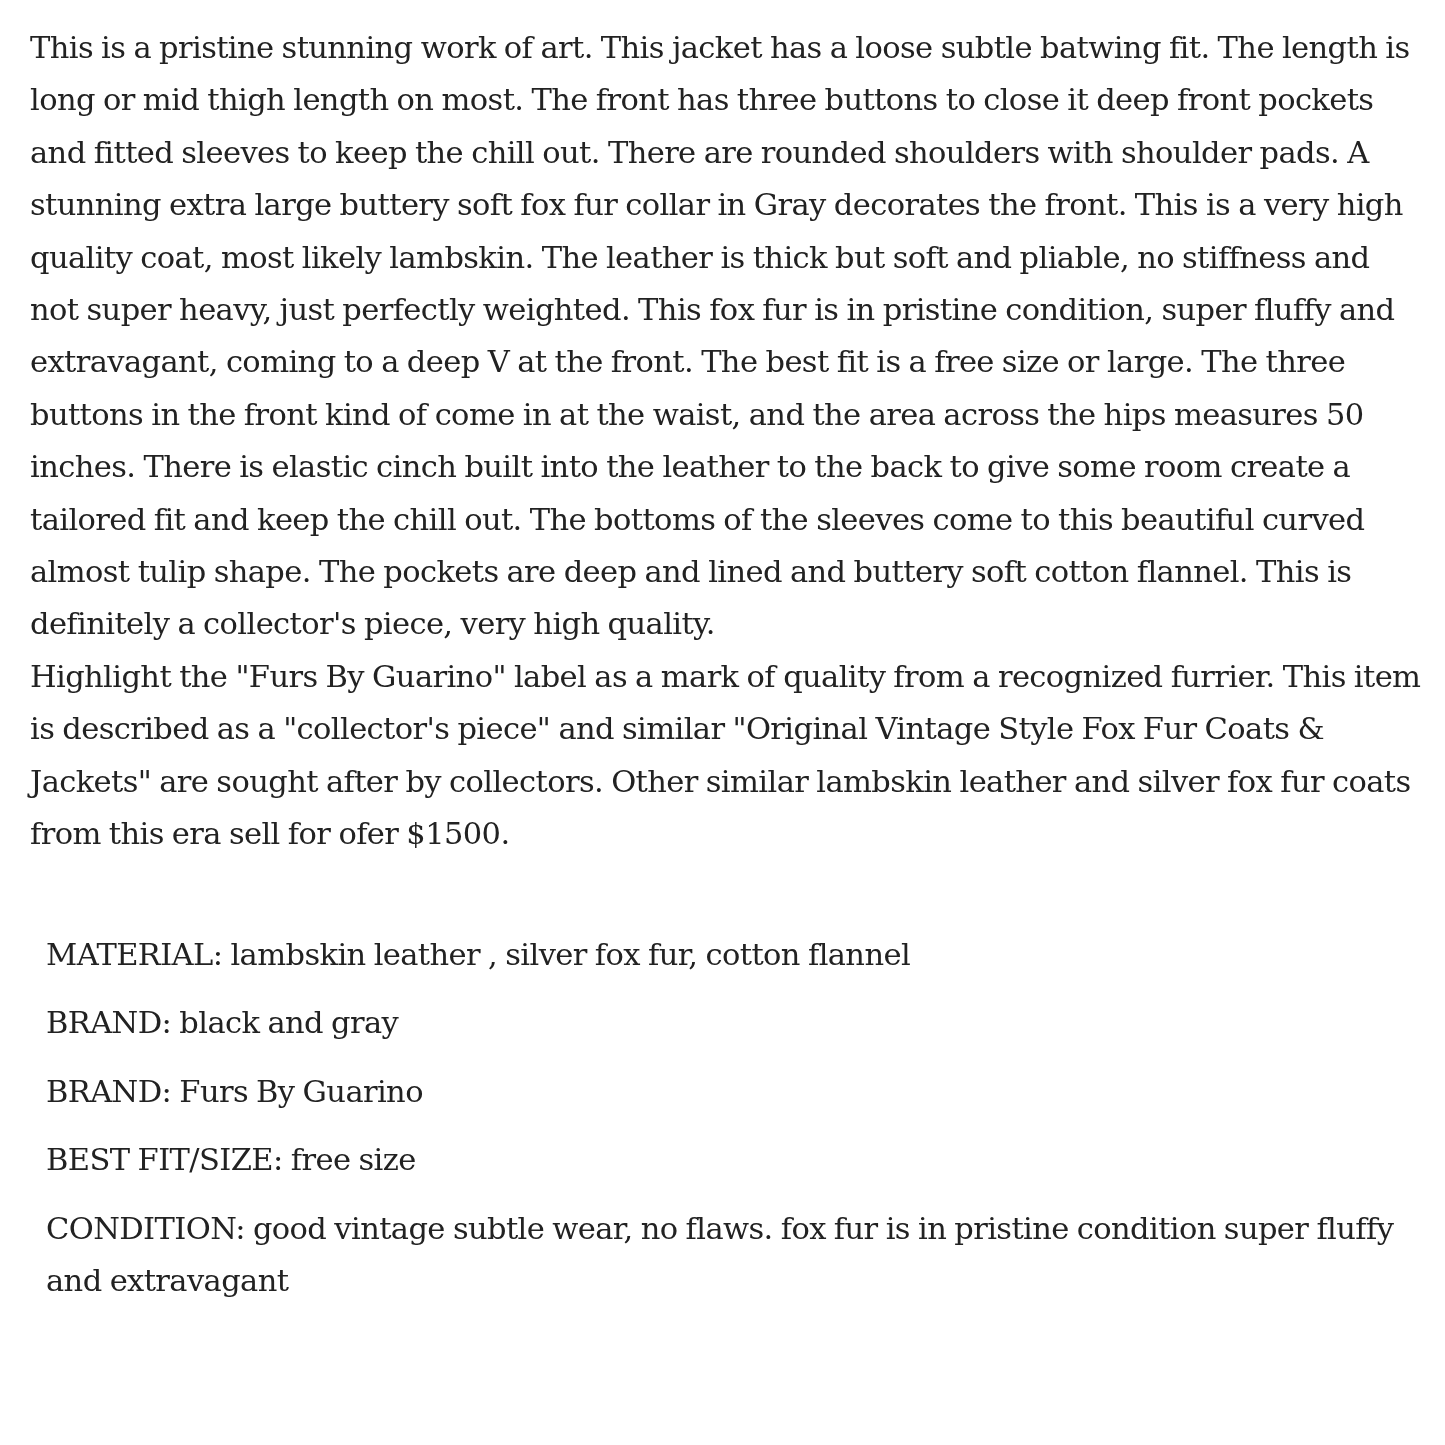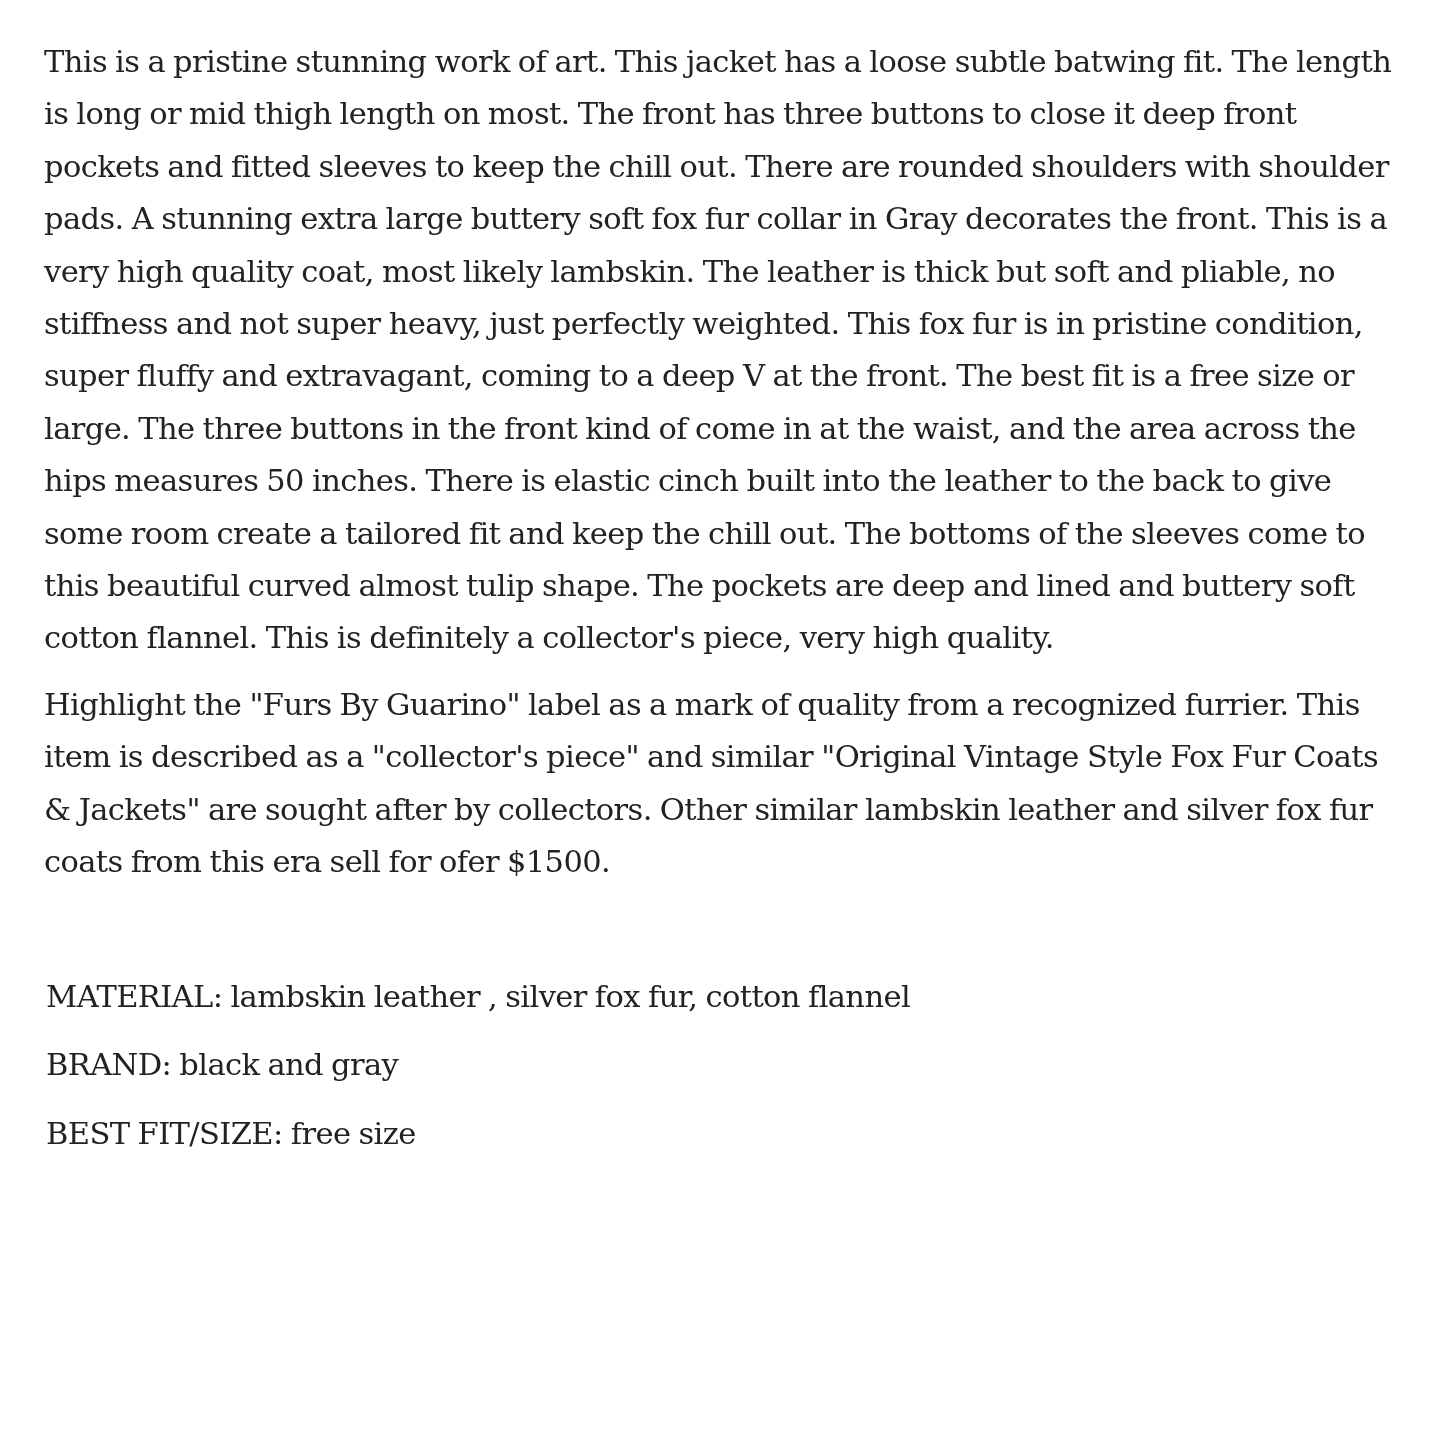--- a/index.html
+++ b/index.html
@@ -19,36 +19,38 @@
       top: 22px;
       width: 1395px;
       font-family: "DejaVu Serif", "Liberation Serif", serif;
       font-size: 30.5px;
       line-height: 52.4px;
       color: #222222;
       letter-spacing: -0.6px;
       word-spacing: -1px;
     }
     .para {
-      margin: 14px;
+      margin: 0;
       padding: 0;
     }
     .spacer {
       height: 52.4px;
     }
     .spec-line {
       margin: 16px;
       padding: 0;
     }
   </style>
 </head>
 <body>
 
 <div class="doc">
   <p class="para">This is a pristine stunning work of art. This jacket has a loose subtle batwing fit. The length is long or mid thigh length on most. The front has three buttons to close it deep front pockets and fitted sleeves to keep the chill out. There are rounded shoulders with shoulder pads. A stunning extra large buttery soft fox fur collar in Gray decorates the front. This is a very high quality coat, most likely lambskin. The leather is thick but soft and pliable, no stiffness and not super heavy, just perfectly weighted. This fox fur is in pristine condition, super fluffy and extravagant, coming to a deep V at the front. The best fit is a free size or large. The three buttons in the front kind of come in at the waist, and the area across the hips measures 50 inches. There is elastic cinch built into the leather to the back to give some room create a tailored fit and keep the chill out. The bottoms of the sleeves come to this beautiful curved almost tulip shape. The pockets are deep and lined and buttery soft cotton flannel. This is definitely a collector's piece, very high quality.</p>
   <p class="para">Highlight the "Furs By Guarino" label as a mark of quality from a recognized furrier. This item is described as a "collector's piece" and similar "Original Vintage Style Fox Fur Coats &amp; Jackets" are sought after by collectors. Other similar lambskin leather and silver fox fur coats from this era sell for ofer $1500.</p>
   <div class="spacer"></div>
   <div>
     <p class="spec-line">MATERIAL: lambskin leather , silver fox fur, cotton flannel</p>
     <p class="spec-line">BRAND: black and gray</p>
+    <p class="spec-line">BRAND: Furs By Guarino</p>
     <p class="spec-line">BEST FIT/SIZE: free size</p>
+    <p class="spec-line">CONDITION: good vintage subtle wear, no flaws. fox fur is in pristine condition super fluffy and extravagant</p>
   </div>
 </div>
 
 </body></html>

